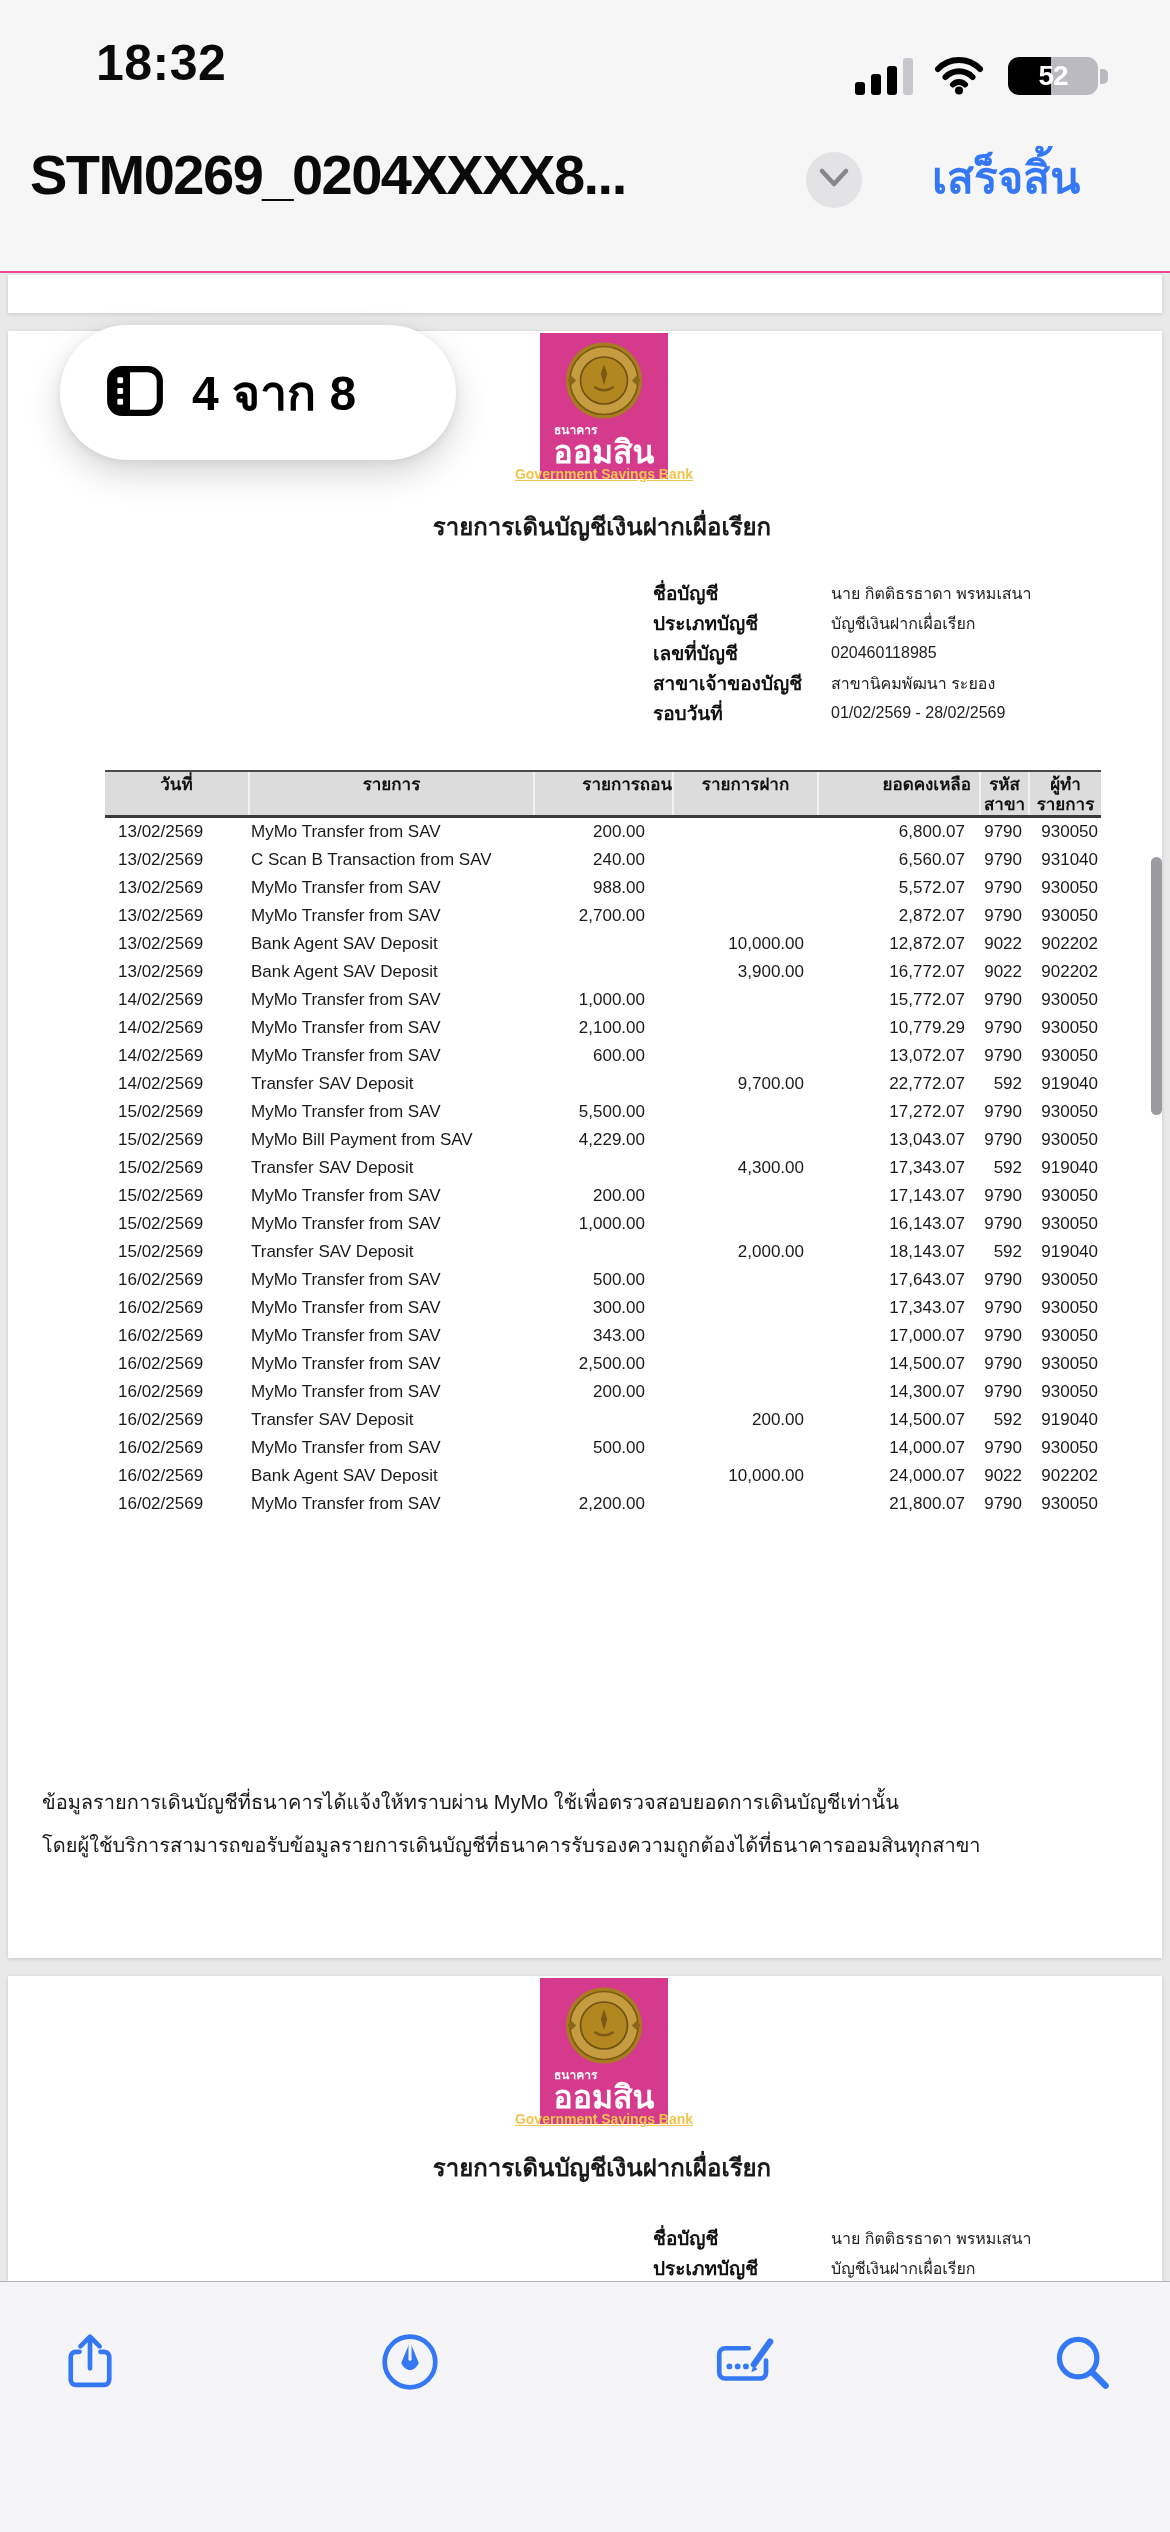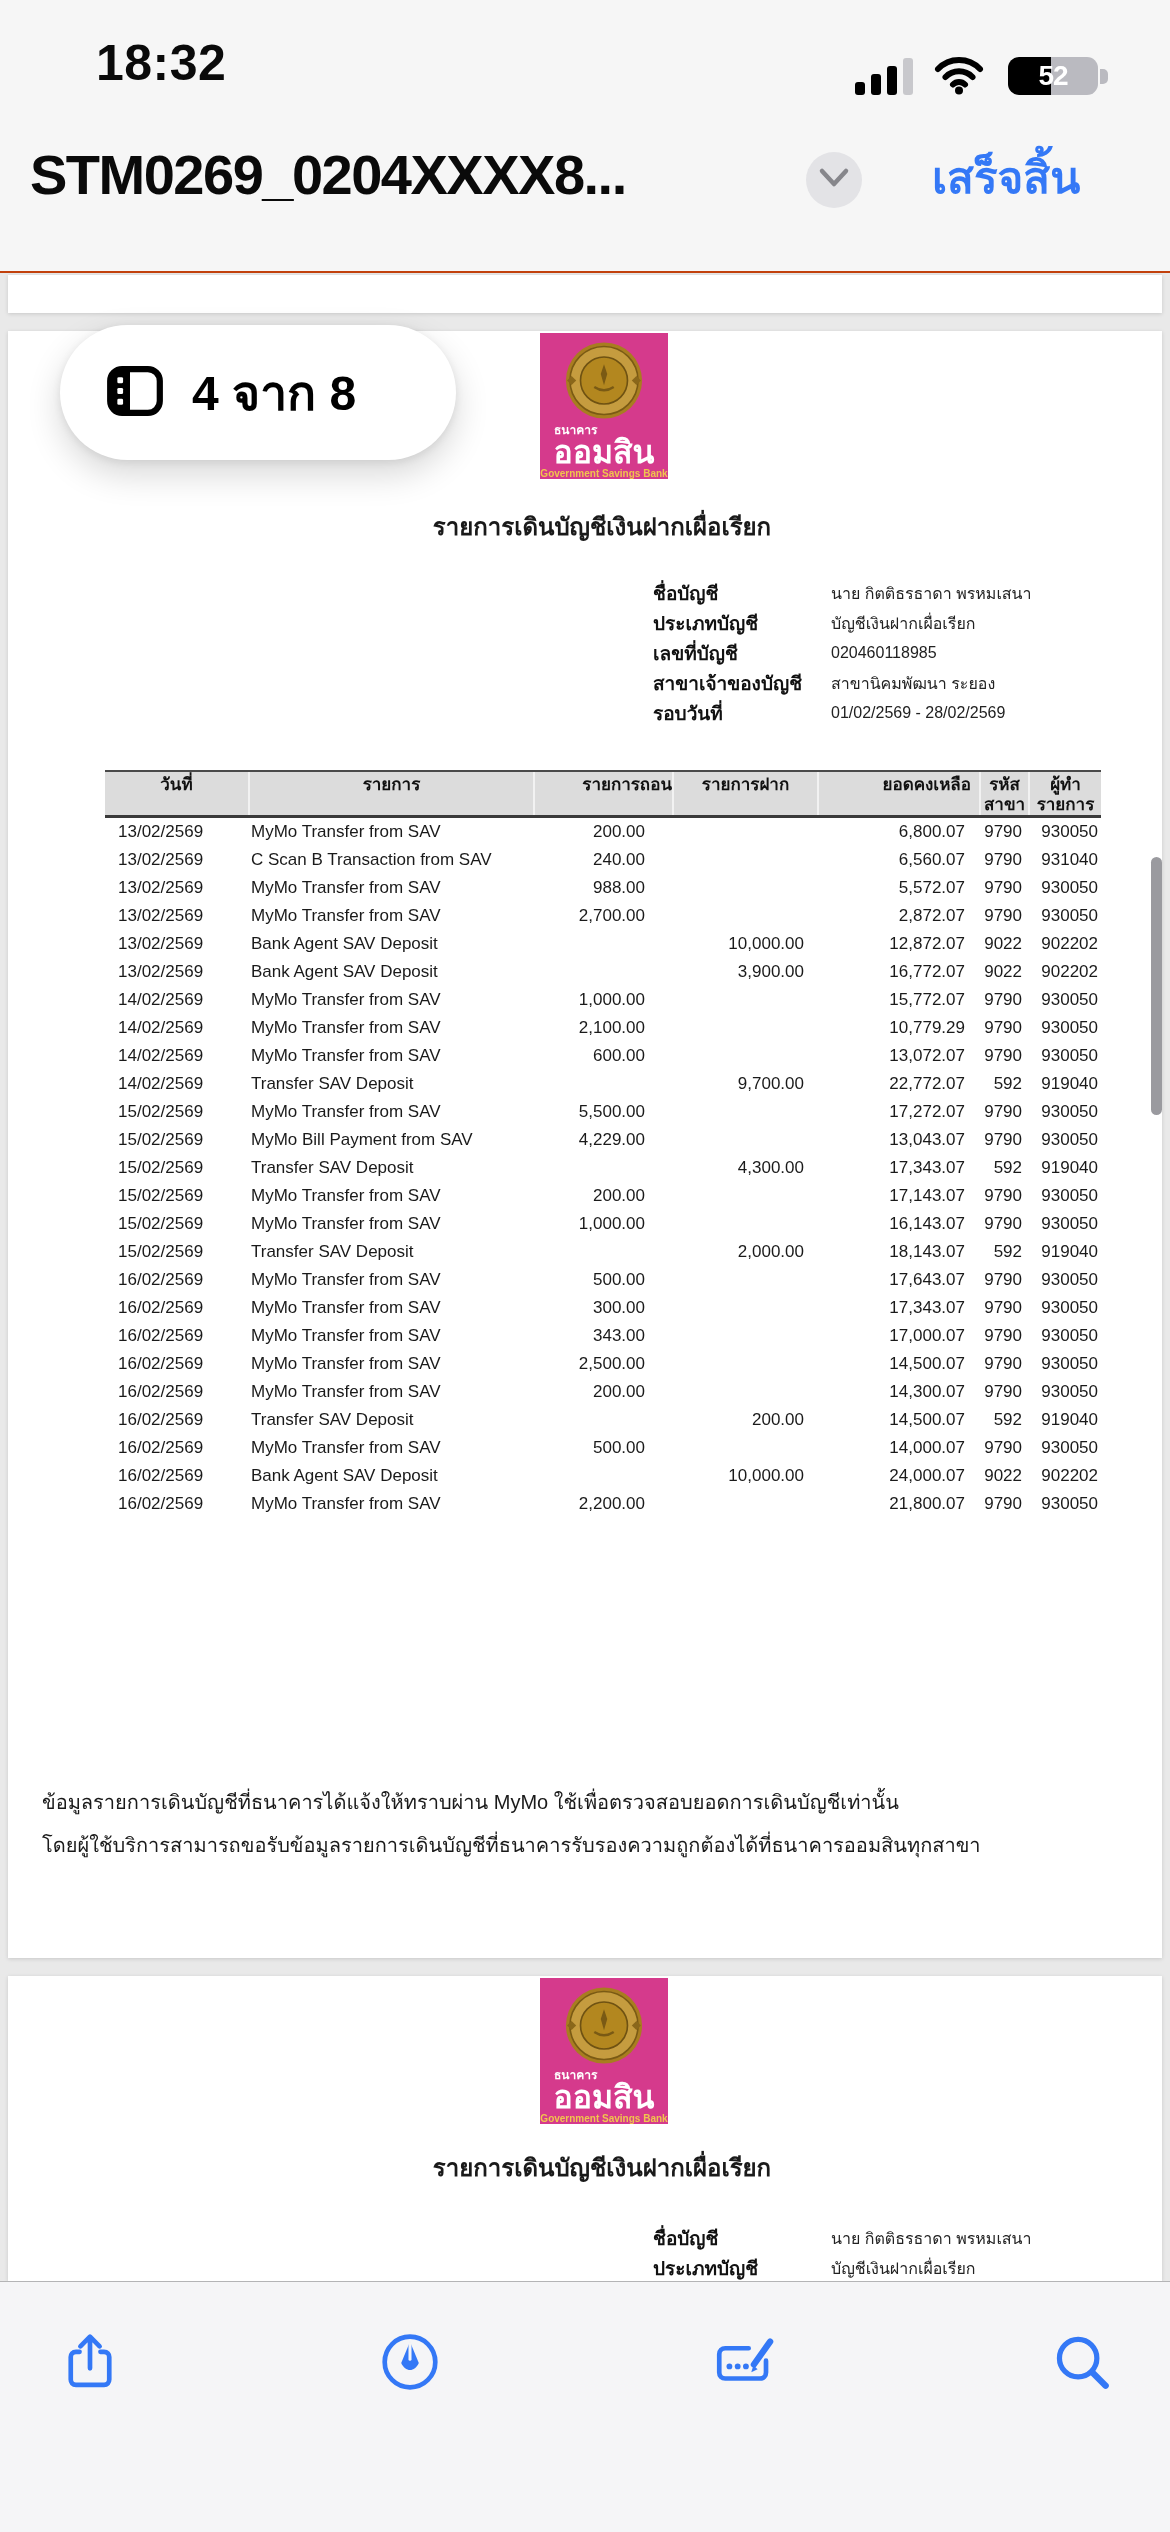--- a/index.html
+++ b/index.html
@@ -12,21 +12,21 @@
   .cellular{position:absolute;left:855px;top:53px;}
   .wifi{position:absolute;left:933px;top:55px;}
   .battery{position:absolute;left:1008px;top:57px;width:90px;height:38px;border-radius:11px;
            background:linear-gradient(to right,#000 0 48%,#babac0 48% 100%);
            display:flex;align-items:center;justify-content:center;}
   .battery span{color:#fff;font-size:28px;font-weight:700;letter-spacing:-1px;}
   .battery-nub{position:absolute;left:1100px;top:69px;width:8px;height:15px;background:#babac0;border-radius:0 5px 5px 0;}
 
   
   .nav-bar{position:absolute;top:100px;left:0;width:100%;height:173px;background:#f6f6f6;
-           border-bottom:2px solid #c2410c;box-sizing:border-box;z-index:20;}
+           border-bottom:2px solid #ec4899;box-sizing:border-box;z-index:20;}
   .nav-title{position:absolute;left:30px;top:42px;font-size:56px;font-weight:800;color:#0a0a0a;letter-spacing:-1.5px;
              max-width:770px;white-space:nowrap;overflow:hidden;}
   .chevron-btn{position:absolute;left:806px;top:52px;width:56px;height:56px;border-radius:50%;background:#e3e3e6;
                display:flex;align-items:center;justify-content:center;}
   .done-btn{position:absolute;left:932px;top:48px;font-size:44px;font-weight:600;color:#3478F6;line-height:60px;}
 
   
   .viewer{position:absolute;top:273px;left:0;width:100%;height:2008px;background:#e9e9e9;}
   .page{position:absolute;left:8px;width:1154px;background:#fff;box-shadow:0 1px 4px rgba(0,0,0,.14);overflow:hidden;}
   .page-prev{top:2px;height:38px;}
@@ -41,21 +41,21 @@
 
   
   .scrollbar{position:absolute;left:1151px;top:584px;width:11px;height:258px;background:#9a9a9f;border-radius:6px;z-index:6;}
 
   
   .gsb-logo{position:absolute;left:532px;top:2px;width:128px;height:146px;background:#d53a8c;
             display:flex;flex-direction:column;align-items:center;box-sizing:border-box;}
   .gsb-seal{margin-top:7px;}
   .gsb-th-small{align-self:flex-start;margin:3px 0 0 14px;font-size:12px;line-height:12px;color:#fff;font-weight:700;}
   .gsb-wordmark{font-size:32px;line-height:33px;font-weight:800;color:#fff;letter-spacing:0;}
-  .gsb-en{font-size:10px;line-height:10px;color:#f0c54d;font-weight:700;white-space:nowrap;}
+  .gsb-en{font-size:14px;line-height:10px;color:#f0c54d;font-weight:700;white-space:nowrap;text-decoration:underline;}
 
   .doc-title{position:absolute;left:34px;right:0;top:176px;text-align:center;
              font-size:24px;font-weight:700;color:#1a1a1a;}
   .page-next .doc-title{top:172px;}
 
   .info-block{position:absolute;left:637px;top:247px;}
   .info-row{display:flex;height:30px;align-items:center;}
   .info-label{width:178px;font-size:19px;font-weight:700;color:#111;margin-left:8px;}
   .info-value{font-size:16px;color:#222;white-space:nowrap;}
 

